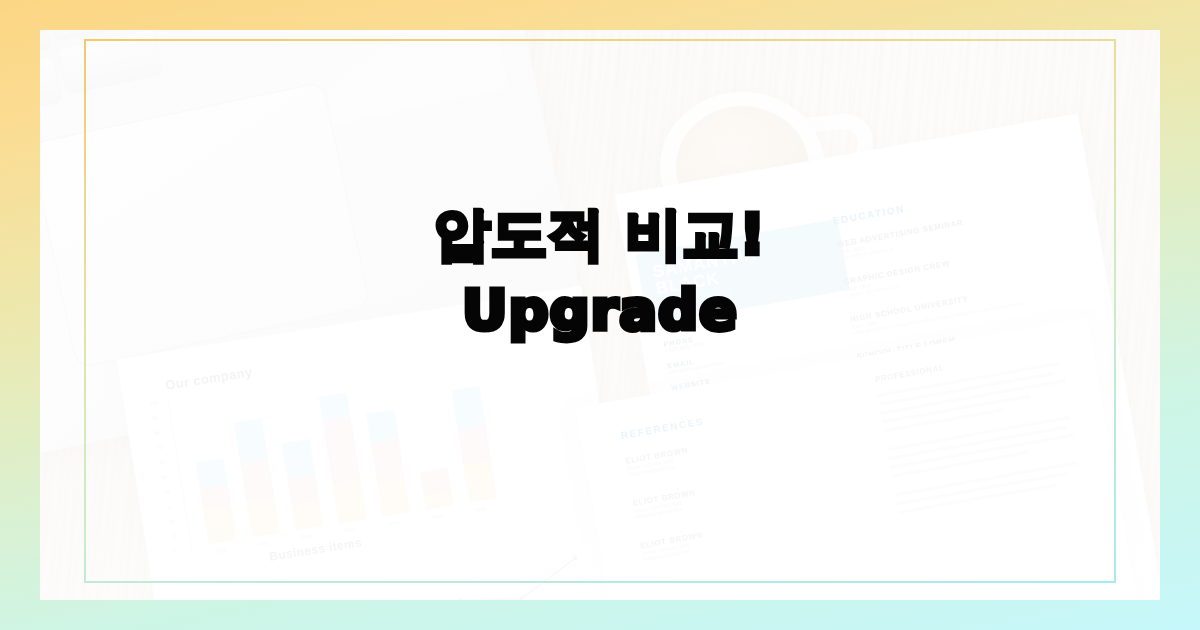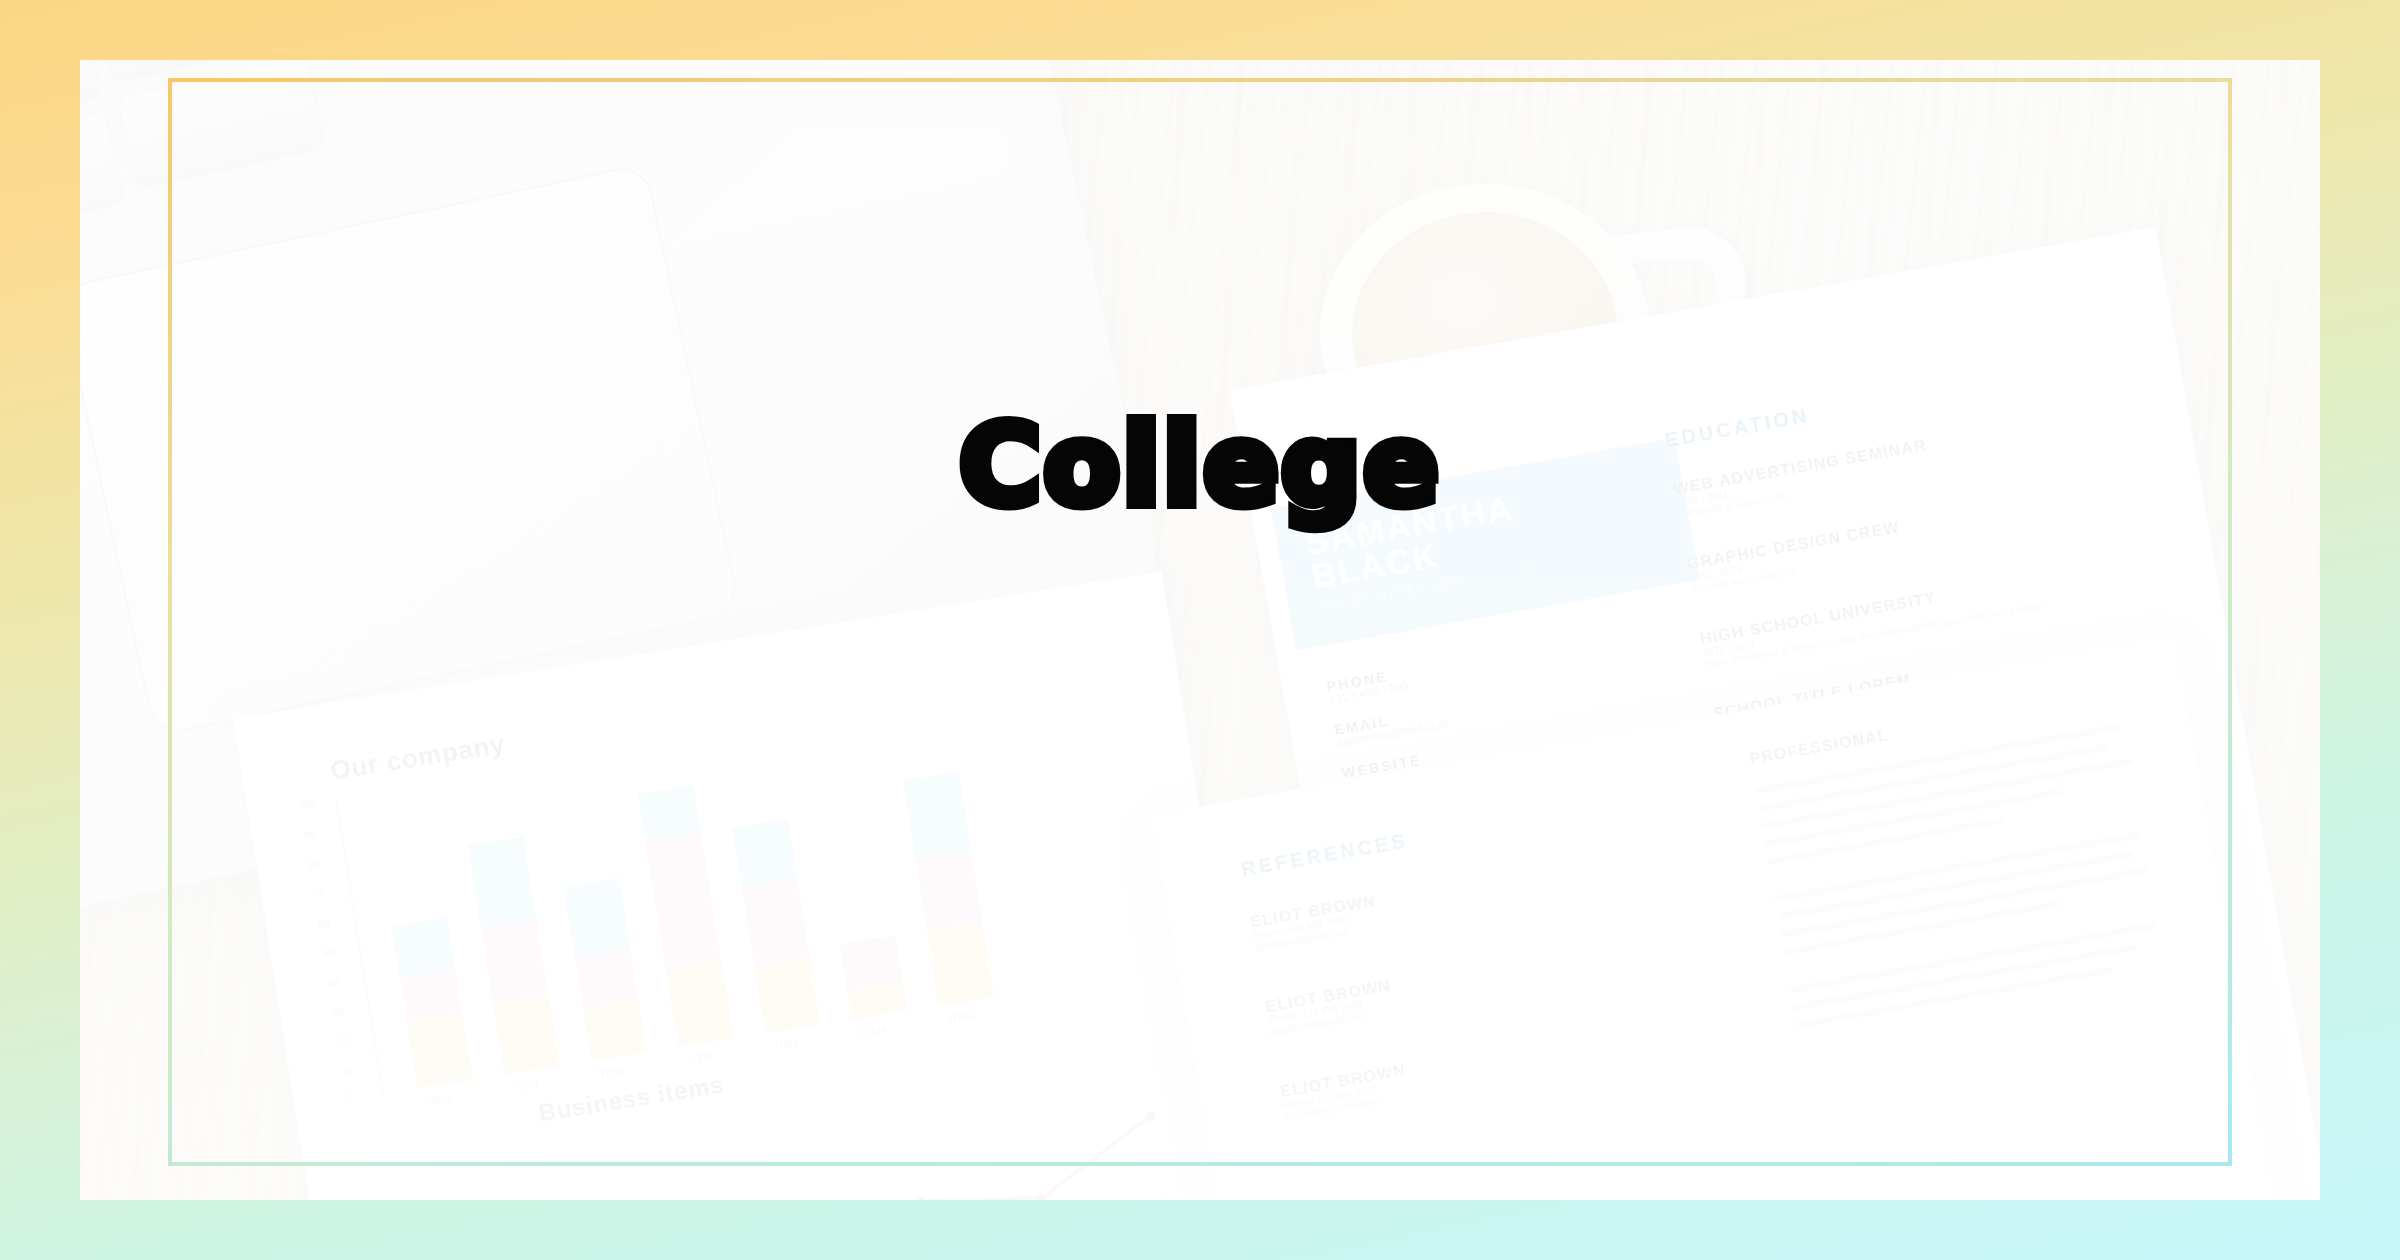--- a/index.html
+++ b/index.html
@@ -466,16 +466,17 @@
 
     </div>
 
     <div class="veil"></div>
     <div class="veil2"></div>
   </div>
 
   <div id="inner-rule"></div>
 
   <div id="headline">
-    <span class="ln">College</span>
+    <span class="ln">압도적 비교!</span>
+    <span class="ln">Upgrade</span>
   </div>
 
 </div>
 
 </body></html>

